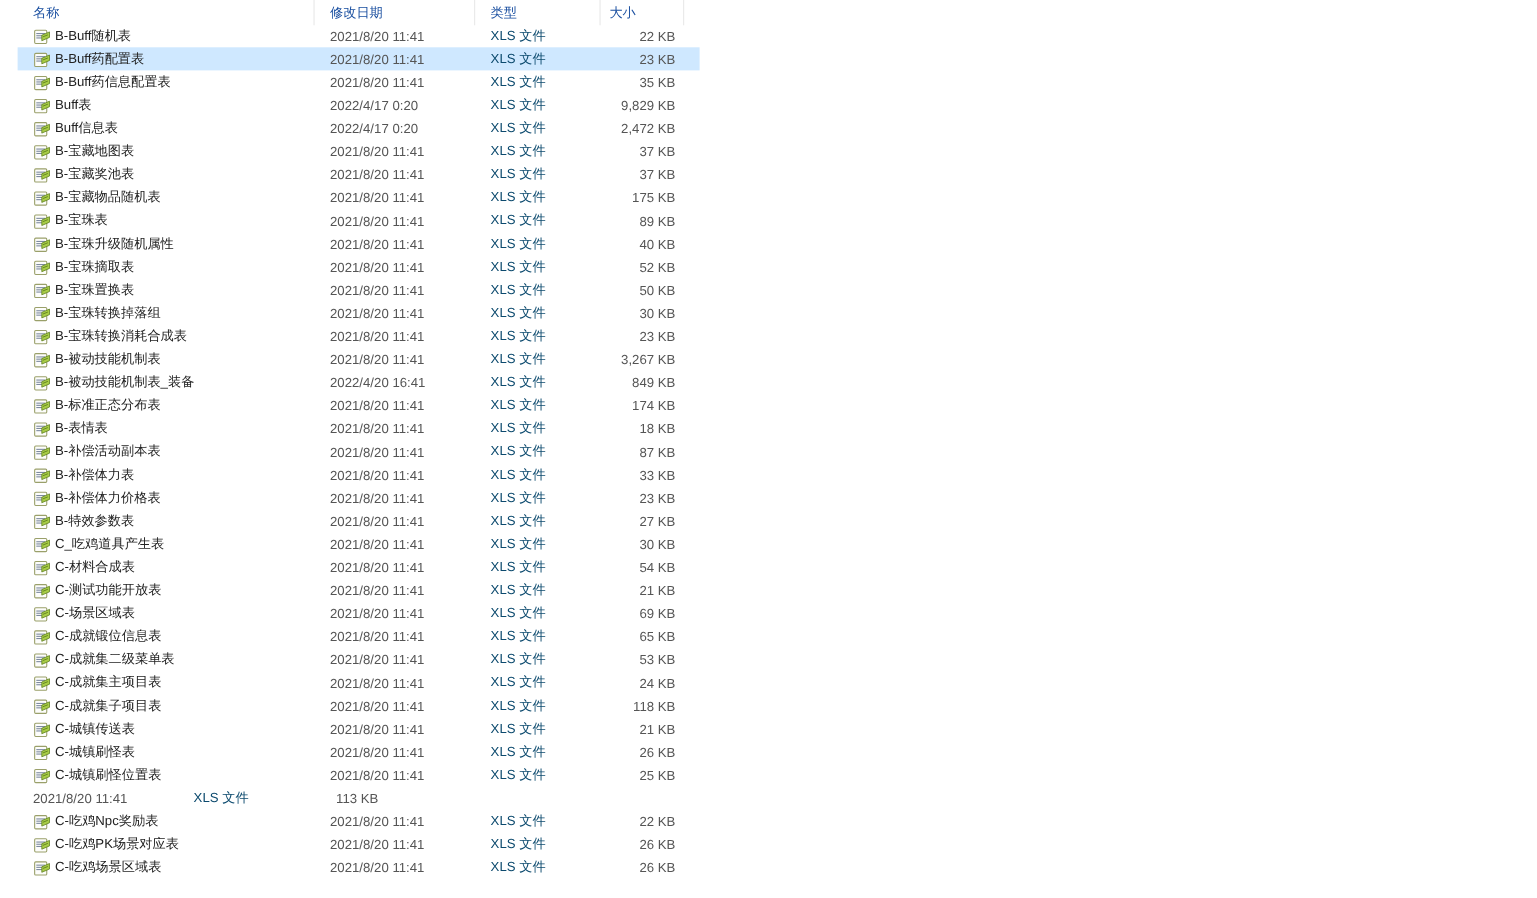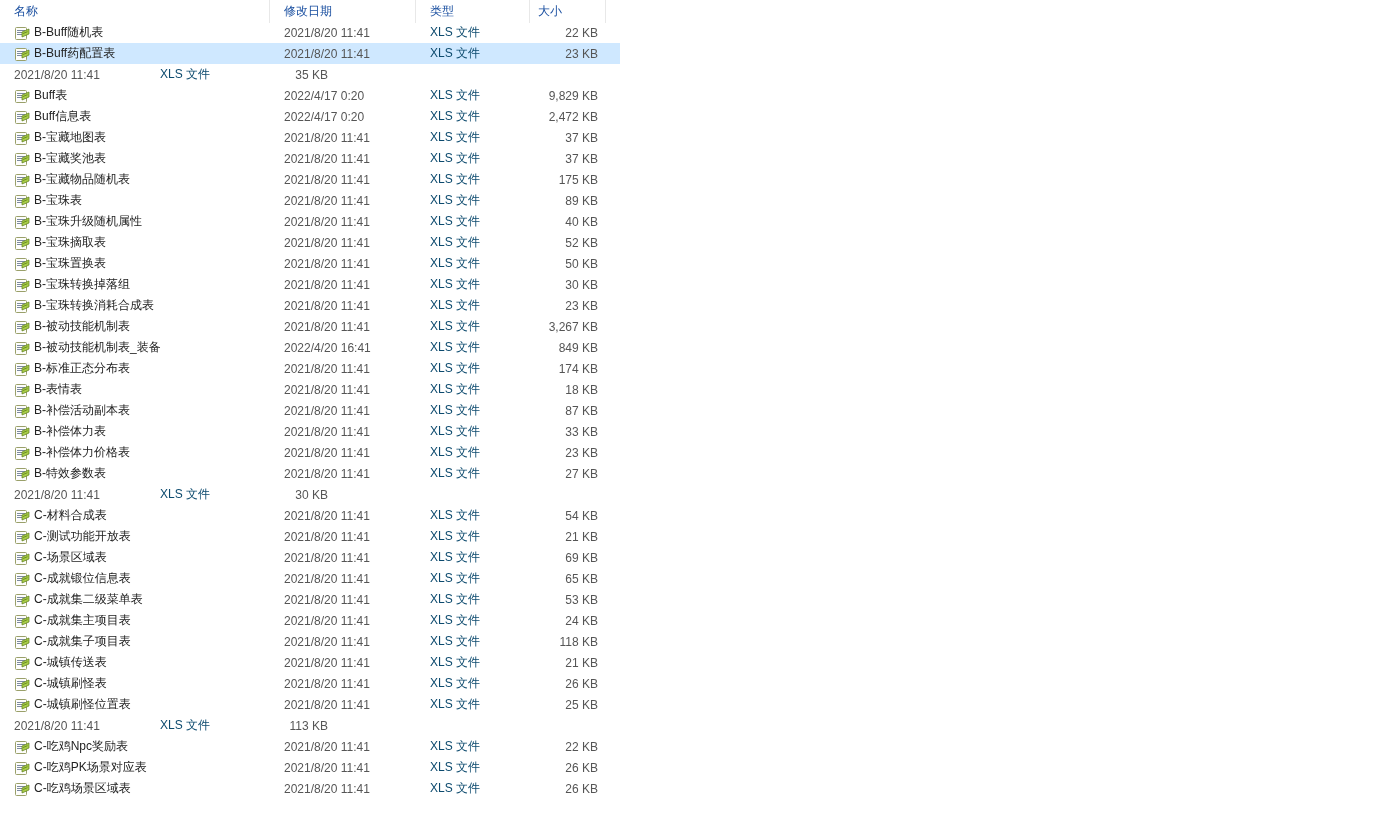--- a/index.html
+++ b/index.html
@@ -8,20 +8,21 @@
     font-family:"Microsoft YaHei","Segoe UI",Arial,sans-serif;
     font-size:12px;
     color:#000;
     background:#fff;
     width:1397px;
     height:816px;
     overflow:hidden;
   }
   .table{
     width:620px;
+    padding-left:16px;
   }
   .header-row{
     display:flex;
     align-items:center;
     height:22px;
     border-bottom:0px solid #e5e5e5;
     padding-top:0px;
   }
   .header-cell{
     color:#1a4fa0;
@@ -114,20 +115,33 @@
               <path d="M9 8.5 L13.5 6.7" stroke="#5b7d1d" stroke-width="0.8"></path>
             </svg>
           </span>
           <span>B-Buff药配置表</span>
         </div>
         <div class="cell cell-date">2021/8/20 11:41</div>
         <div class="cell cell-type">XLS 文件</div>
         <div class="cell cell-size">23 KB</div>
       </div>
       <div class="row">
+        <div class="cell cell-name">
+          <span class="icon">
+            <svg width="16" height="16" viewBox="0 0 16 16">
+              <rect x="1.5" y="2.5" width="11" height="12" rx="1" ry="1" fill="#fdfdfb" stroke="#9aa06a" stroke-width="1"></rect>
+              <rect x="3" y="5" width="8" height="1" fill="#7d8aa0"></rect>
+              <rect x="3" y="7" width="8" height="1" fill="#7d8aa0"></rect>
+              <rect x="3" y="9" width="8" height="1" fill="#7d8aa0"></rect>
+              <path d="M8 7 L15 4 L15 9 L8 12 Z" fill="#a8cc46" stroke="#5b7d1d" stroke-width="0.7"></path>
+              <path d="M9 8.5 L13.5 6.7" stroke="#5b7d1d" stroke-width="0.8"></path>
+            </svg>
+          </span>
+          <span>B-Buff药信息配置表</span>
+        </div>
         <div class="cell cell-date">2021/8/20 11:41</div>
         <div class="cell cell-type">XLS 文件</div>
         <div class="cell cell-size">35 KB</div>
       </div>
       <div class="row">
         <div class="cell cell-name">
           <span class="icon">
             <svg width="16" height="16" viewBox="0 0 16 16">
               <rect x="1.5" y="2.5" width="11" height="12" rx="1" ry="1" fill="#fdfdfb" stroke="#9aa06a" stroke-width="1"></rect>
               <rect x="3" y="5" width="8" height="1" fill="#7d8aa0"></rect>
@@ -461,20 +475,33 @@
               <path d="M9 8.5 L13.5 6.7" stroke="#5b7d1d" stroke-width="0.8"></path>
             </svg>
           </span>
           <span>B-特效参数表</span>
         </div>
         <div class="cell cell-date">2021/8/20 11:41</div>
         <div class="cell cell-type">XLS 文件</div>
         <div class="cell cell-size">27 KB</div>
       </div>
       <div class="row">
+        <div class="cell cell-name">
+          <span class="icon">
+            <svg width="16" height="16" viewBox="0 0 16 16">
+              <rect x="1.5" y="2.5" width="11" height="12" rx="1" ry="1" fill="#fdfdfb" stroke="#9aa06a" stroke-width="1"></rect>
+              <rect x="3" y="5" width="8" height="1" fill="#7d8aa0"></rect>
+              <rect x="3" y="7" width="8" height="1" fill="#7d8aa0"></rect>
+              <rect x="3" y="9" width="8" height="1" fill="#7d8aa0"></rect>
+              <path d="M8 7 L15 4 L15 9 L8 12 Z" fill="#a8cc46" stroke="#5b7d1d" stroke-width="0.7"></path>
+              <path d="M9 8.5 L13.5 6.7" stroke="#5b7d1d" stroke-width="0.8"></path>
+            </svg>
+          </span>
+          <span>C_吃鸡道具产生表</span>
+        </div>
         <div class="cell cell-date">2021/8/20 11:41</div>
         <div class="cell cell-type">XLS 文件</div>
         <div class="cell cell-size">30 KB</div>
       </div>
       <div class="row">
         <div class="cell cell-name">
           <span class="icon">
             <svg width="16" height="16" viewBox="0 0 16 16">
               <rect x="1.5" y="2.5" width="11" height="12" rx="1" ry="1" fill="#fdfdfb" stroke="#9aa06a" stroke-width="1"></rect>
               <rect x="3" y="5" width="8" height="1" fill="#7d8aa0"></rect>

